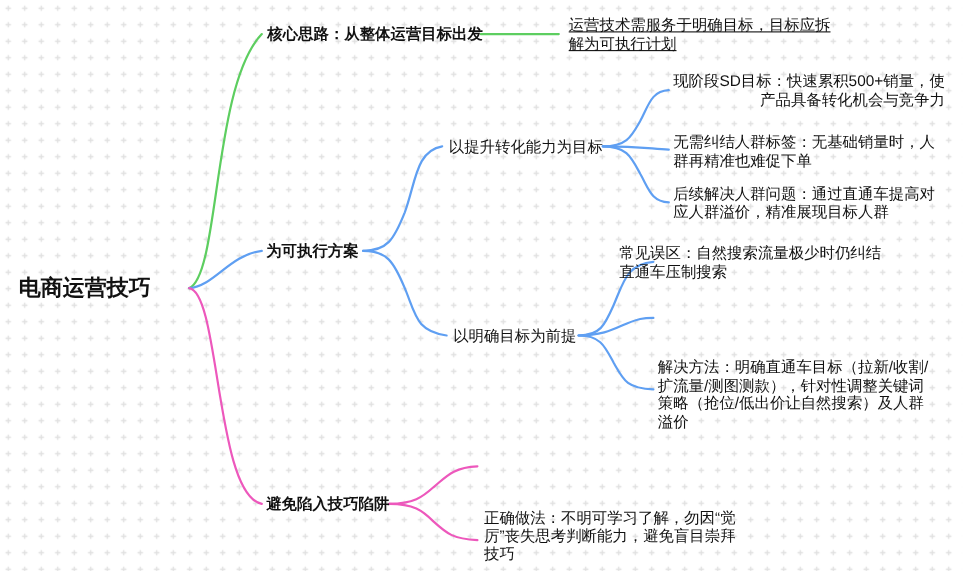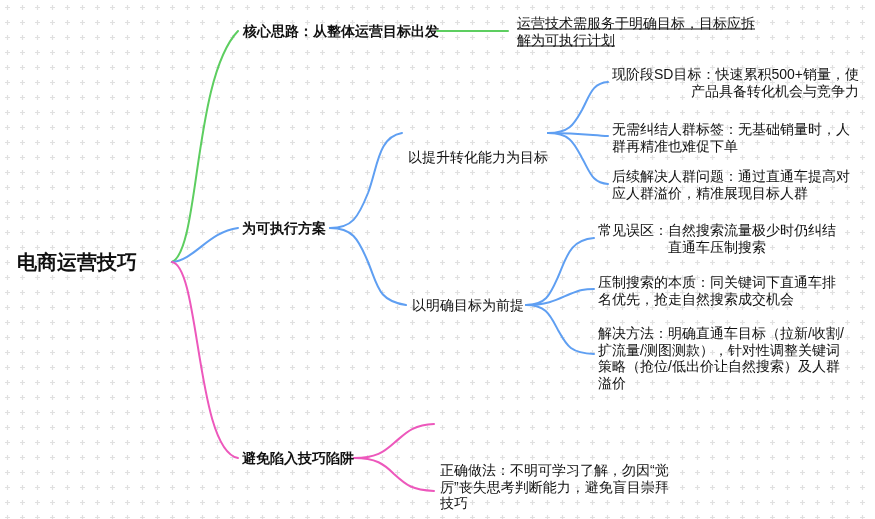--- a/index.html
+++ b/index.html
@@ -69,38 +69,36 @@
 
   <div class="node root" style="left:17px;top:262px;">电商运营技巧</div>
 
   <div class="node branch" style="left:243px;top:31px;">核心思路：从整体运营目标出发</div>
 
   <div class="node" style="left:517px;top:31px;text-decoration:underline;">运营技术需服务于明确目标，目标应拆
 解为可执行计划</div>
 
   <div class="node branch" style="left:242px;top:228px;">为可执行方案</div>
 
-  <div class="node" style="left:408px;top:133px;margin-top:24px;">以提升转化能力为目标</div>
+  <div class="node" style="left:408px;top:133px;">以提升转化能力为目标</div>
 
   <div class="node" style="left:612px;top:82px;text-align:right;">现阶段SD目标：快速累积500+销量，使
 产品具备转化机会与竞争力</div>
 
   <div class="node" style="left:612px;top:184px;">后续解决人群问题：通过直通车提高对
 应人群溢价，精准展现目标人群</div>
 
   <div class="node" style="left:612px;top:137px;">无需纠结人群标签：无基础销量时，人
 群再精准也难促下单</div>
 
   <div class="node" style="left:412px;top:305px;">以明确目标为前提</div>
 
-  <div class="node" style="left:598px;top:238px;text-align:center;">常见误区：自然搜索流量极少时仍纠结
+  <div class="node" style="left:563px;top:238px;">常见误区：自然搜索流量极少时仍纠结
 直通车压制搜索</div>
 
-  <div class="node" style="left:598px;top:290px;">压制搜索的本质：同关键词下直通车排
-名优先，抢走自然搜索成交机会</div>
 
   <div class="node" style="left:598px;top:358px;">解决方法：明确直通车目标（拉新/收割/
 扩流量/测图测款），针对性调整关键词
 策略（抢位/低出价让自然搜索）及人群
 溢价</div>
 
   <div class="node branch" style="left:242px;top:458px;">避免陷入技巧陷阱</div>
 
 
   <div class="node" style="left:440px;top:487px;">正确做法：不明可学习了解，勿因“觉

